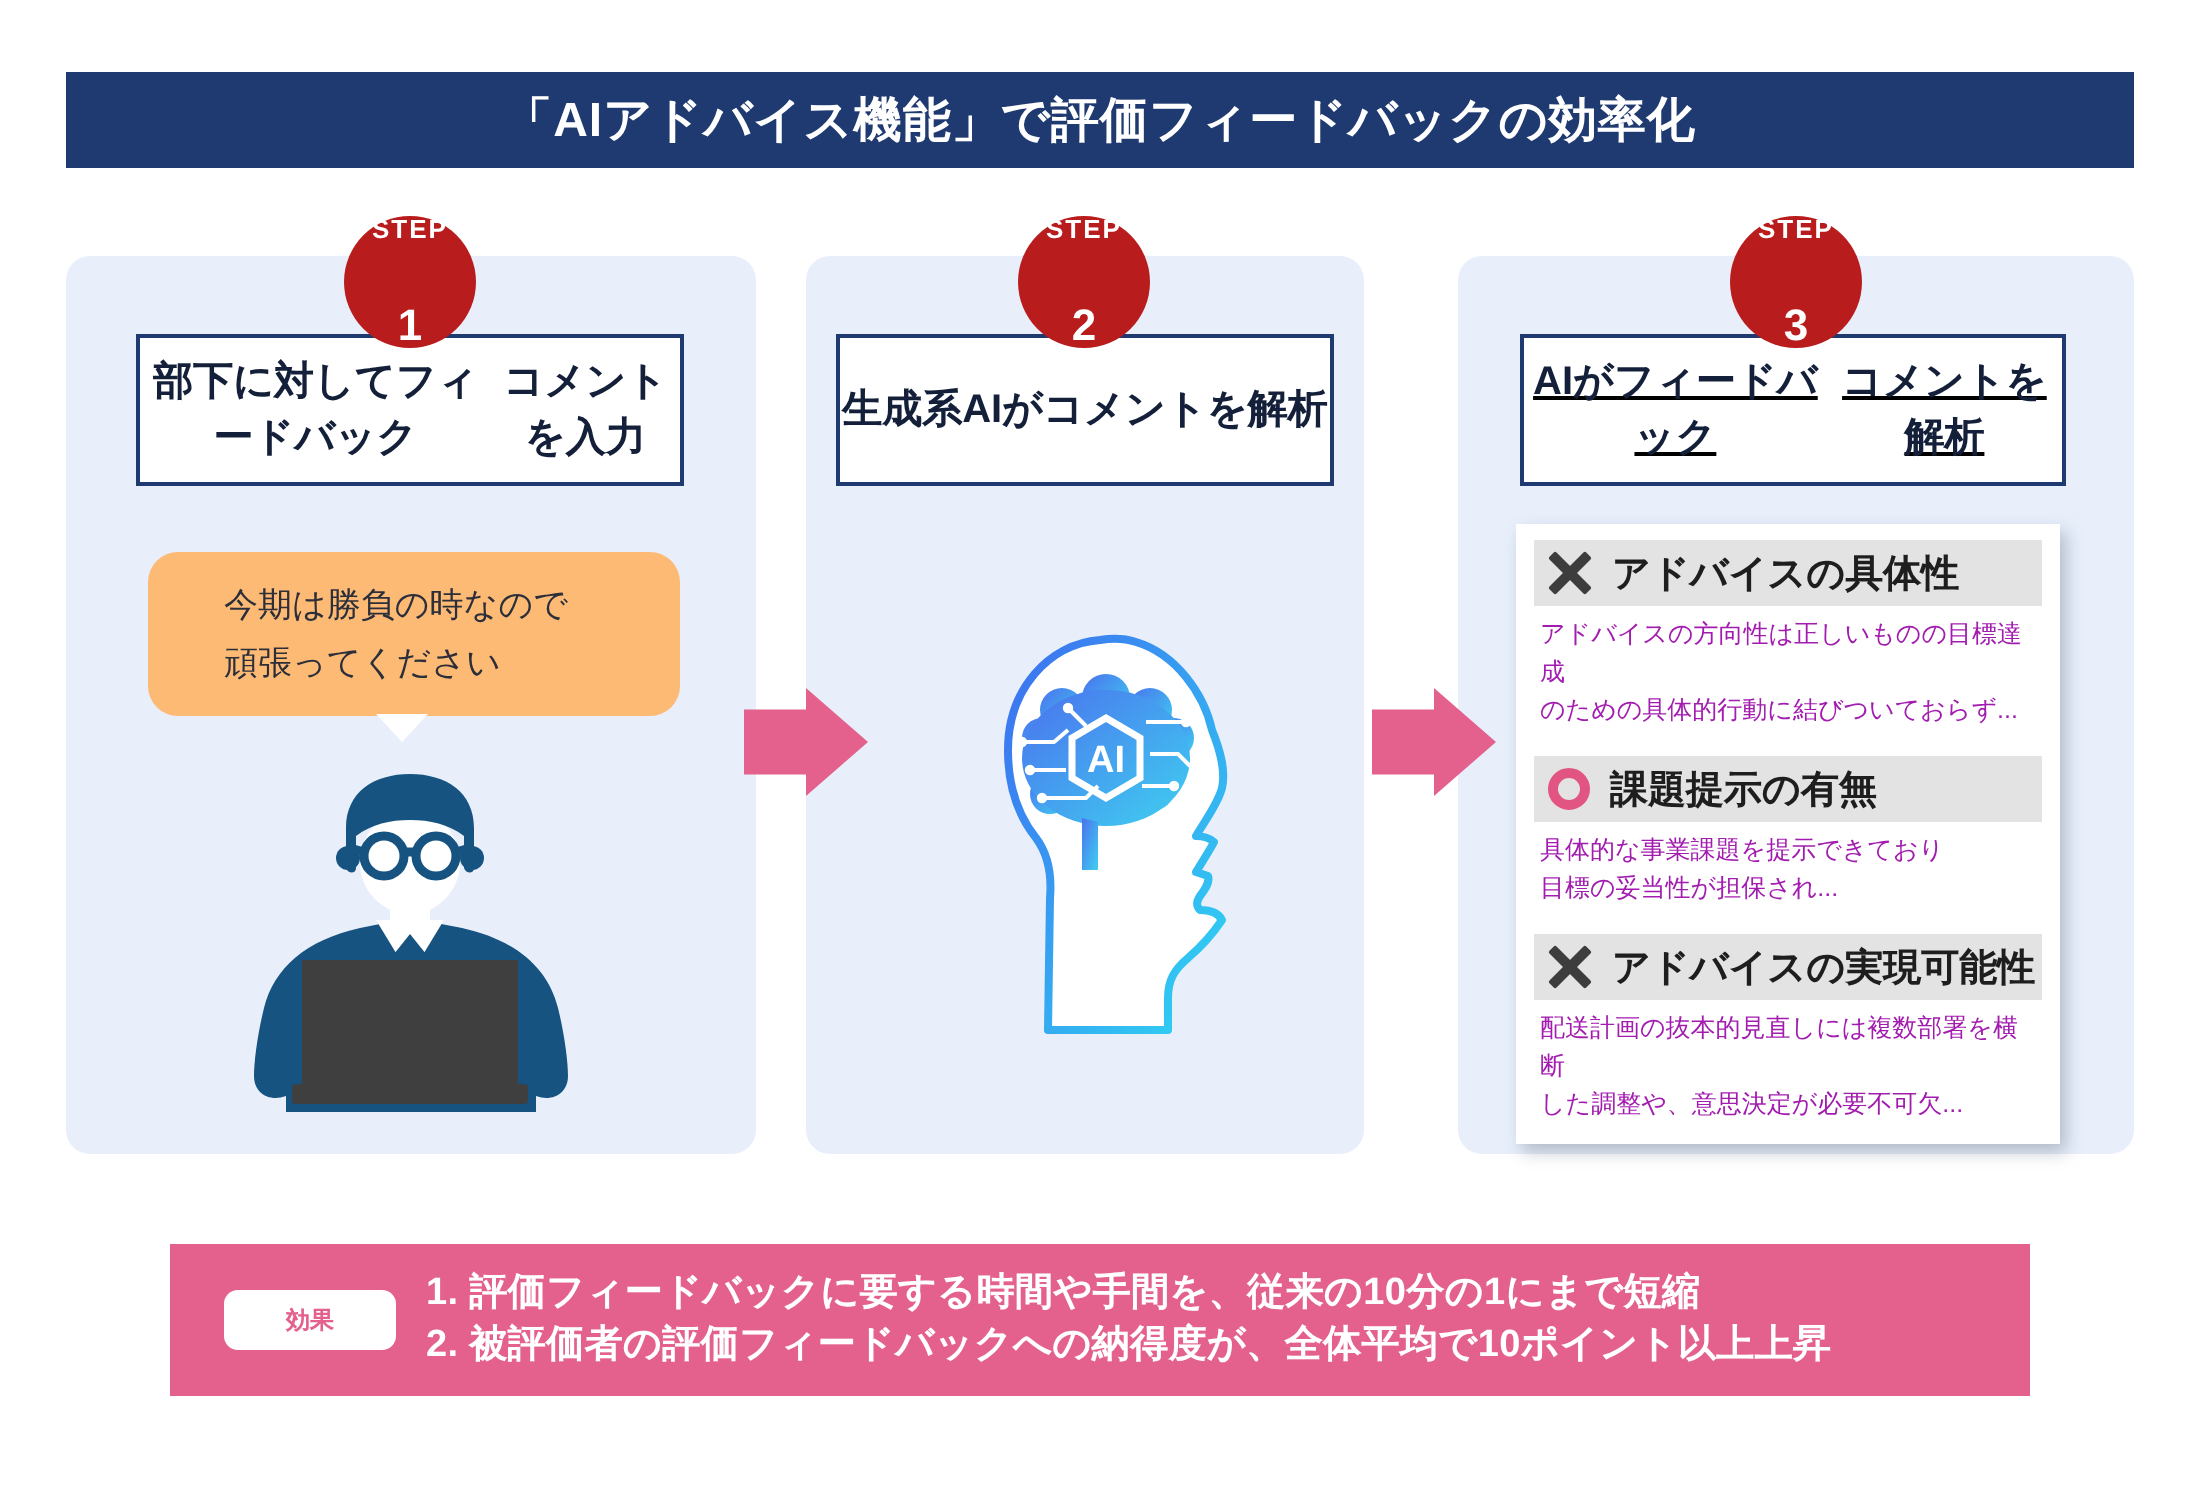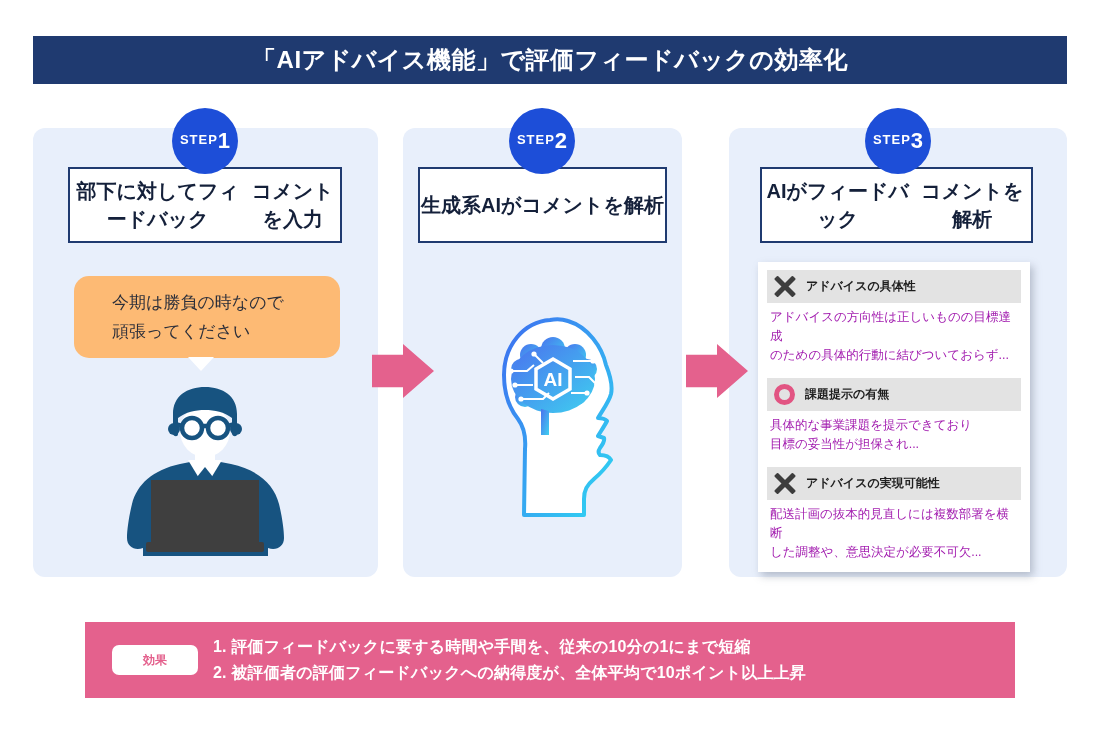--- a/index.html
+++ b/index.html
@@ -13,72 +13,72 @@
   .title-banner span{color:#ffffff;font-size:24px;font-weight:bold;letter-spacing:.5px;}
 
   
   .panel{position:absolute;top:128px;height:449px;background:#e8effb;border-radius:12px;}
   .panel.p1{left:33px;width:345px;}
   .panel.p2{left:403px;width:279px;}
   .panel.p3{left:729px;width:338px;}
 
   
   .badge{position:absolute;top:108px;width:66px;height:66px;border-radius:50%;
-    background:#1d4ed8;color:#fff;display:flex;flex-direction:row;align-items:center;
-    justify-content:center;z-index:3;line-height:1;}
+    background:#b91c1c;color:#fff;display:flex;flex-direction:column;align-items:center;
+    justify-content:space-between;z-index:3;line-height:1;}
   .badge .b-word{font-size:13px;font-weight:bold;letter-spacing:1px;margin-bottom:3px;}
   .badge .b-num{font-size:22px;font-weight:bold;}
   .badge.s1{left:172px;} .badge.s2{left:509px;} .badge.s3{left:865px;}
 
   
   .step-box{position:absolute;top:167px;height:76px;background:#ffffff;border:2px solid #1f3a70;
     display:flex;flex-direction:row;align-items:center;justify-content:center;z-index:2;}
   .step-box div{font-size:20px;font-weight:bold;color:#14203a;line-height:1.42;text-align:center;}
   .step-box.b1{left:68px;width:274px;}
   .step-box.b2{left:418px;width:249px;}
-  .step-box.b3{left:760px;width:273px;}
+  .step-box.b3{left:760px;width:273px;text-decoration:underline;}
 
   
   .bubble{position:absolute;left:74px;top:276px;width:266px;height:82px;background:#fdba74;
     border-radius:15px;display:flex;flex-direction:column;justify-content:center;padding-left:38px;}
   .bubble div{font-size:17px;color:#2c2f3a;line-height:29px;}
   .bubble::after{content:"";position:absolute;left:114px;bottom:-13px;width:0;height:0;
     border-left:13px solid transparent;border-right:13px solid transparent;border-top:14px solid #ffffff;}
 
   
   .arrow{position:absolute;top:344px;width:62px;height:54px;background:#e4618d;z-index:4;
     clip-path:polygon(0 20%,50% 20%,50% 0,100% 50%,50% 100%,50% 80%,0 80%);}
   .arrow.a1{left:372px;} .arrow.a2{left:686px;}
 
   .icon-wrap{position:absolute;z-index:2;}
 
   
   .card{position:absolute;left:758px;top:262px;width:272px;background:#ffffff;z-index:2;
     padding:8px 9px;box-shadow:3px 4px 8px rgba(100,110,130,.4);}
   .item-bar{height:33px;background:#e3e3e3;display:flex;align-items:center;gap:10px;
     padding-left:7px;margin-bottom:5px;}
-  .item-bar .bar-title{font-size:12px;font-weight:bold;color:#1e1e1e;}
+  .item-bar .bar-title{font-size:19px;font-weight:bold;color:#1e1e1e;}
   .item-body{padding:0 3px;margin-bottom:13px;}
   .item-body div{font-size:12.5px;color:#a21caf;line-height:19px;}
   .item-body{min-height:38px;}
   .card .item:last-child .item-body{margin-bottom:2px;}
 
   
   .mark{display:inline-block;width:22px;height:22px;position:relative;flex:0 0 auto;}
   .mark-x::before,.mark-x::after{content:"";position:absolute;left:-2px;top:8.5px;width:26px;height:5px;
     background:#3d3d3d;border-radius:1px;}
   .mark-x::before{transform:rotate(45deg);} .mark-x::after{transform:rotate(-45deg);}
   .mark-o{border:5px solid #e25482;border-radius:50%;width:21px;height:21px;}
 
   
   .effect-banner{position:absolute;left:85px;top:622px;width:930px;height:76px;background:#e4618d;
     display:flex;align-items:center;padding-left:27px;gap:15px;}
   .effect-label{width:86px;height:30px;background:#ffffff;border-radius:7px;display:flex;
     align-items:center;justify-content:center;font-size:12px;font-weight:bold;color:#e4618d;flex:0 0 auto;}
-  .effect-lines div{font-size:16px;font-weight:bold;color:#ffffff;line-height:26px;letter-spacing:.2px;}
+  .effect-lines div{font-size:19px;font-weight:bold;color:#ffffff;line-height:26px;letter-spacing:.2px;}
 </style>
 </head>
 <body>
 
 <div class="stage">
 
   <div class="title-banner">
     <span>「AIアドバイス機能」で評価フィードバックの効率化</span>
   </div>
 

